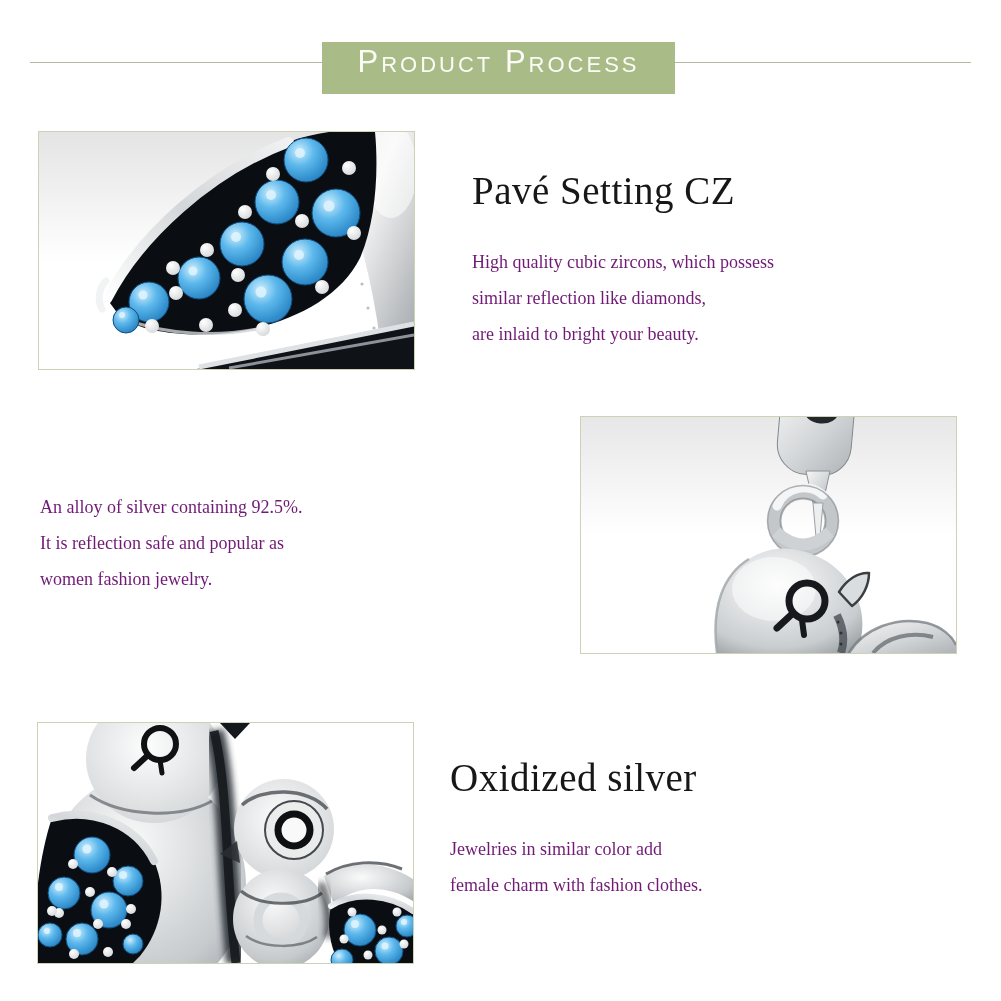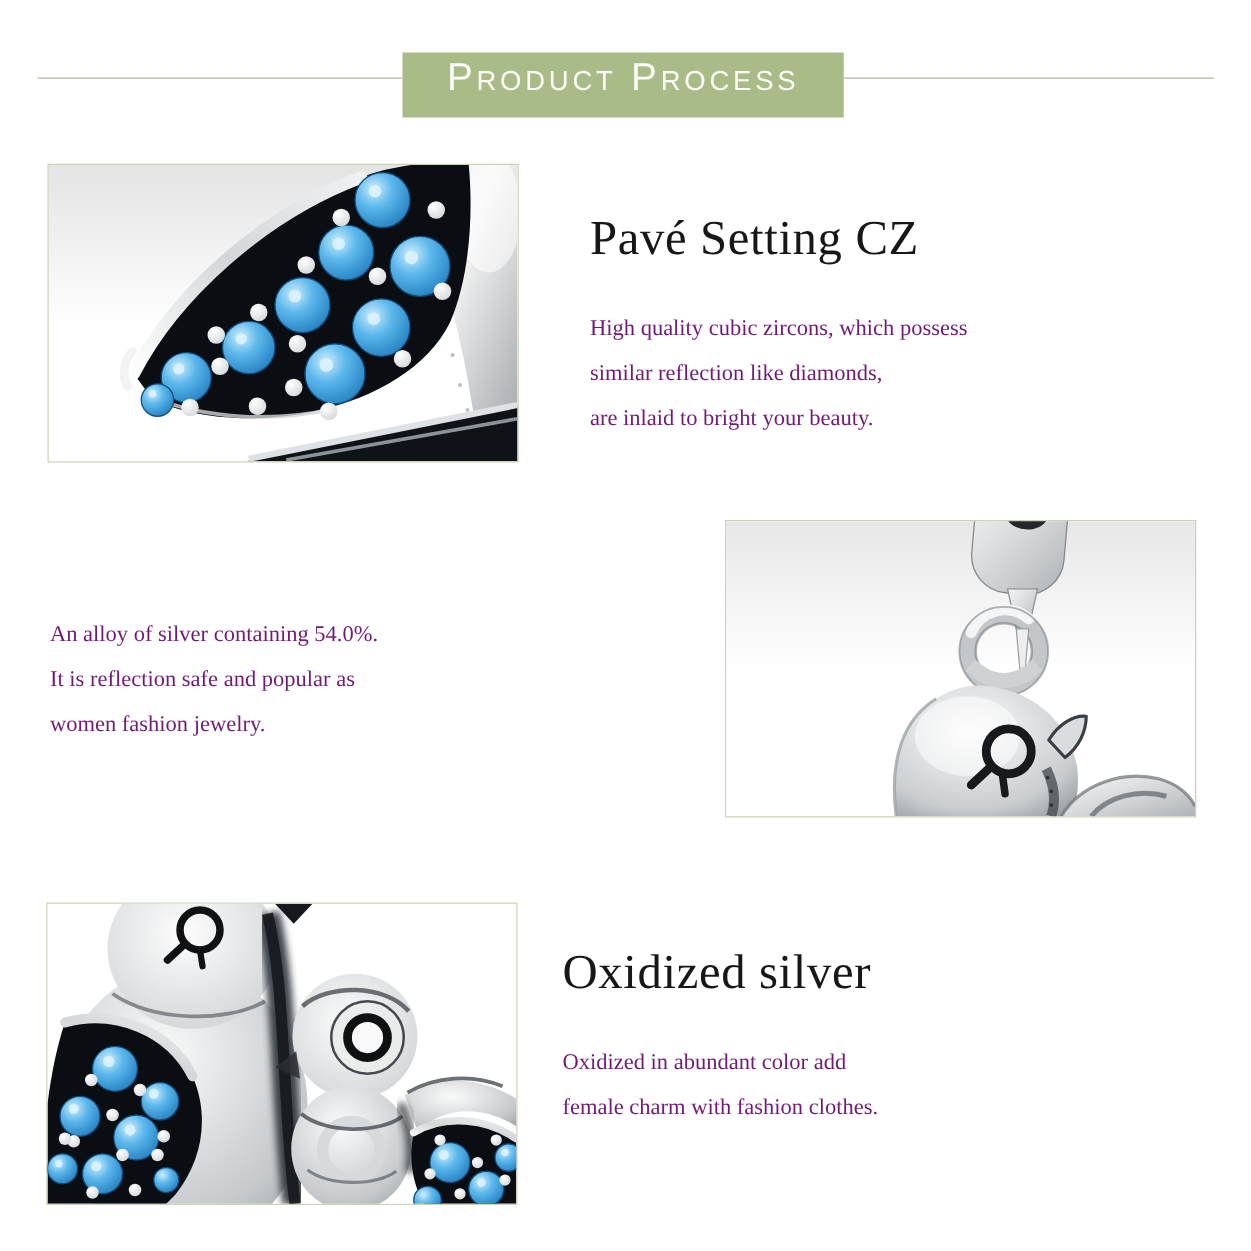--- a/index.html
+++ b/index.html
@@ -144,21 +144,21 @@
     <h2>Pavé Setting CZ</h2>
     <div class="body">
       <div>High quality cubic zircons, which possess</div>
       <div>similar reflection like diamonds,</div>
       <div>are inlaid to bright your beauty.</div>
     </div>
   </div>
 
   <div class="txt txt2">
     <div class="body">
-      <div>An alloy of silver containing 54.0%.</div>
+      <div>An alloy of silver containing 92.5%.</div>
       <div>It is reflection safe and popular as</div>
       <div>women fashion jewelry.</div>
     </div>
   </div>
 
   <figure class="photo photo2" aria-label="Sterling silver bird dangle charm with bail and hanging ring">
     <svg viewBox="0 0 375 236" width="375" height="236">
       <defs>
         <linearGradient id="p2bg" x1="0" y1="0" x2="0" y2="1">
           <stop offset="0" stop-color="#e7e7e7"></stop>
@@ -326,18 +326,18 @@
           <circle cx="330" cy="232" r="4.5" fill="url(#p3prong)"></circle>
         <circle cx="359" cy="189" r="4.5" fill="url(#p3prong)"></circle>
           <circle cx="306" cy="216" r="4.5" fill="url(#p3prong)"></circle>
       </g>
     </svg>
   </figure>
 
   <div class="txt txt3">
     <h2>Oxidized silver</h2>
     <div class="body">
-      <div>Oxidized in abundant color add</div>
+      <div>Jewelries in similar color add</div>
       <div>female charm with fashion clothes.</div>
     </div>
   </div>
 
 </div>
 
 </body></html>

